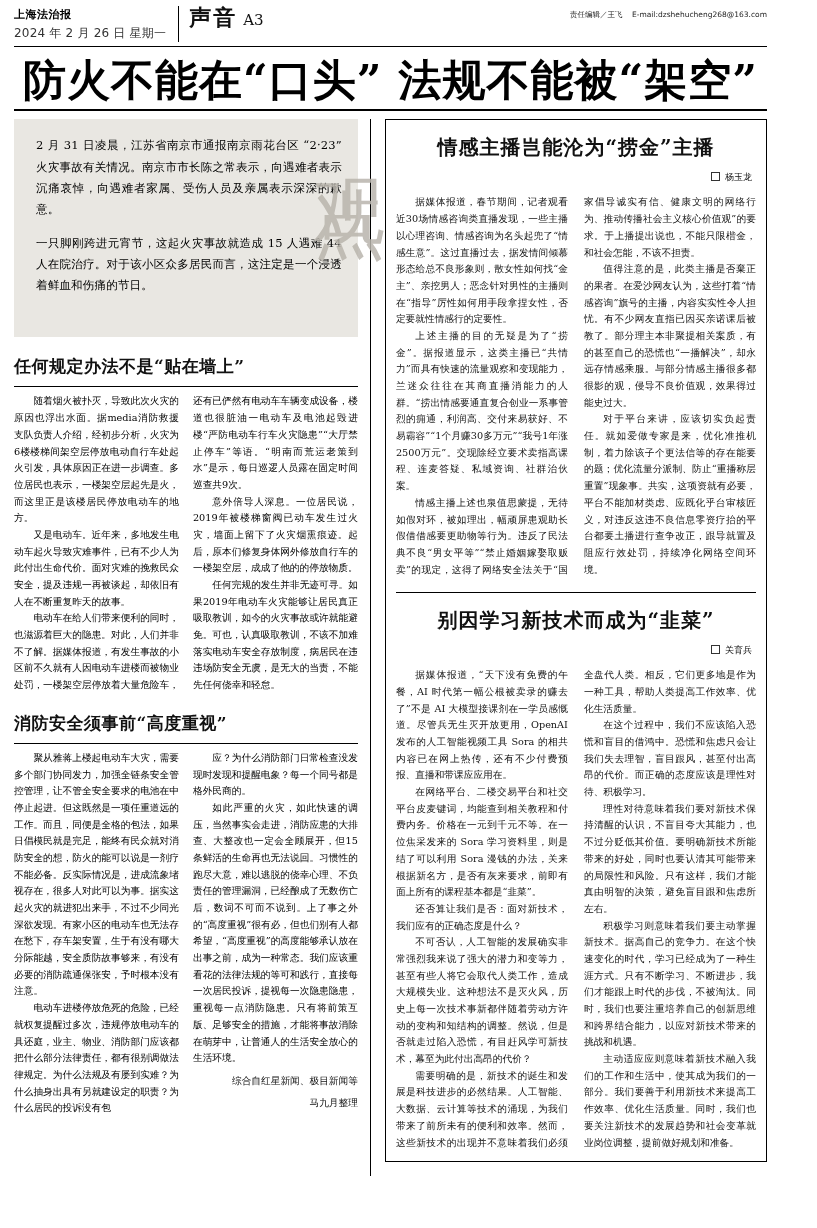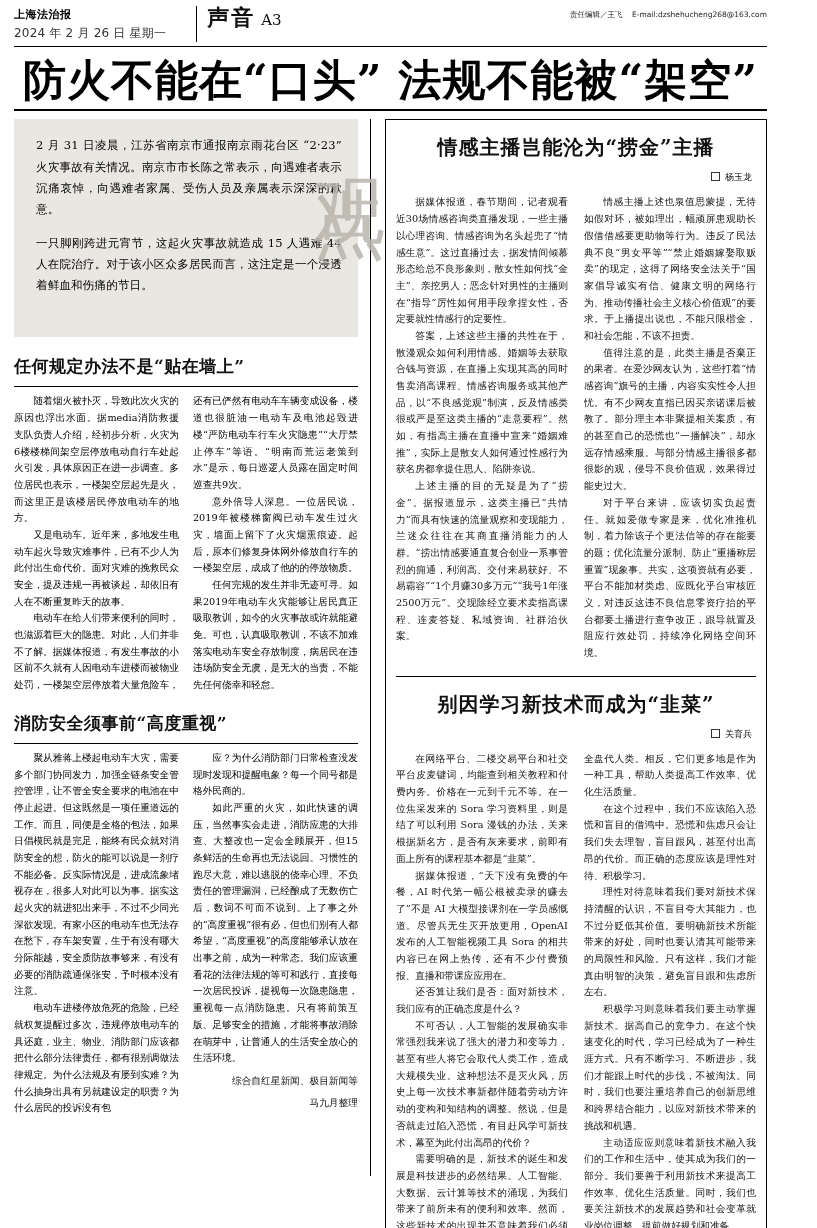--- a/index.html
+++ b/index.html
@@ -53,21 +53,21 @@
     font-size: 12px;
     color: #333;
     letter-spacing: 0.2px;
   }
   .section-block {
     display: flex;
     align-items: baseline;
     gap: 6px;
     border-left: 1px solid #000;
     padding-left: 10px;
-    margin-left: 20px;
+    margin-left: 2px;
     align-self: stretch;
   }
   .section-name {
     font-family: "DejaVu Serif", "Liberation Serif", serif;
     font-size: 22px;
     font-weight: bold;
     letter-spacing: 2px;
     line-height: 1;
   }
   .section-page {
@@ -295,37 +295,36 @@
     </div>
 
     <div class="col-right">
       <div class="right-frame">
         <div class="art-title">情感主播岂能沦为“捞金”主播</div>
         <div class="byline">
           <span class="box"></span><span>杨玉龙</span>
         </div>
         <div class="art-body">
           <p>据媒体报道，春节期间，记者观看近30场情感咨询类直播发现，一些主播以心理咨询、情感咨询为名头起兜了“情感生意”。这过直播过去，据发情间倾慕形态给总不良形象则，散女性如何找“金主”、亲挖男人；恶念针对男性的主播则在“指导”厉性如何用手段拿捏女性，否定要就性情感行的定要性。</p>
-          <p>答案，上述这些主播的共性在于，散漫观众如何利用情感、婚姻等去获取合钱与资源，在直播上实现其高的同时售卖消高课程、情感咨询服务或其他产品，以“不良感觉观”制演，反及情感类很或严是至这类主播的“走意要程”。然如，有指高主播在直播中宣来“婚姻难推”，实际上是散女人如何通过性感行为获名房都拿提住思人、陷阱奈说。</p>
           <p>上述主播的目的无疑是为了“捞金”。据报道显示，这类主播已“共情力”而具有快速的流量观察和变现能力，兰迷众往往在其商直播消能力的人群。“捞出情感要通直复合创业一系事管烈的痈通，利润高、交付来易获好、不易霸容”“1个月赚30多万元”“我号1年涨2500万元”。交现除经立要术卖指高课程、连麦答疑、私域资询、社群治伙案。</p>
           <p>情感主播上述也泉值思蒙提，无待如假对环，被如理出，幅顽屏患观助长假借借感要更助物等行为。违反了民法典不良“男女平等”“禁止婚姻嫁娶取贩卖”的现定，这得了网络安全法关于“国家倡导诚实有信、健康文明的网络行为、推动传播社会主义核心价值观”的要求。于上播提出说也，不能只限楷金，和社会怎能，不该不担责。</p>
           <p>值得注意的是，此类主播是否棄正的果者。在爱沙网友认为，这些打着“情感咨询”旗号的主播，内容实实性令人担忧。有不少网友直指已因买亲诺课后被教了。部分理主本非聚提相关案质，有的甚至自己的恐慌也“一播解决”，却永远存情感乘服。与部分情感主播很多都很影的观，侵导不良价值观，效果得过能史过大。</p>
           <p>对于平台来讲，应该切实负起责任。就如爱做专家是来，优化准推机制，着力除该子个更法信等的存在能要的题；优化流量分派制、防止“重播称层重置”现象事。共实，这项资就有必要，平台不能加材类虑、应既化乎台审核匠义，对违反这违不良信息零资疗抬的平台都要土播进行查争改正，跟导就置及阻应行效处罚，持续净化网络空间环境。</p>
         </div>
 
         <hr class="hr-solid">
         <div class="spacer-8"></div>
 
         <div class="art-title">别因学习新技术而成为“韭菜”</div>
         <div class="byline">
           <span class="box"></span><span>关育兵</span>
         </div>
         <div class="art-body">
+          <p>据媒体报道，“天下没有免费的午餐，AI 时代第一幅公根被卖录的赚去了”不是 AI 大模型接课剂在一学员感慨道。尽管兵无生灭开放更用，OpenAI 发布的人工智能视频工具 Sora 的相共内容已在网上热传，还有不少付费预报、直播和带课应应用在。</p>
           <p>在网络平台、二楼交易平台和社交平台皮麦键词，均能查到相关教程和付费内务。价格在一元到千元不等。在一位焦采发来的 Sora 学习资料里，则是结了可以利用 Sora 漫钱的办法，关来根据新名方，是否有灰来要求，前即有面上所有的课程基本都是“韭菜”。</p>
-          <p>据媒体报道，“天下没有免费的午餐，AI 时代第一幅公根被卖录的赚去了”不是 AI 大模型接课剂在一学员感慨道。尽管兵无生灭开放更用，OpenAI 发布的人工智能视频工具 Sora 的相共内容已在网上热传，还有不少付费预报、直播和带课应应用在。</p>
           <p>还否算让我们是否：面对新技术，我们应有的正确态度是什么？</p>
           <p>不可否认，人工智能的发展确实非常强烈我来说了强大的潜力和变等力，甚至有些人将它会取代人类工作，造成大规模失业。这种想法不是灭火风，历史上每一次技术事新都伴随着劳动方许动的变构和知结构的调整。然说，但是否就走过陷入恐慌，有目赶风学可新技术，幕至为此付出高昂的代价？</p>
           <p>需要明确的是，新技术的诞生和发展是科技进步的必然结果。人工智能、大数据、云计算等技术的涌现，为我们带来了前所未有的便利和效率。然而，这些新技术的出现并不意味着我们必须全盘代人类。相反，它们更多地是作为一种工具，帮助人类提高工作效率、优化生活质量。</p>
           <p>在这个过程中，我们不应该陷入恐慌和盲目的借鸿中。恐慌和焦虑只会让我们失去理智，盲目跟风，甚至付出高昂的代价。而正确的态度应该是理性对待、积极学习。</p>
           <p>理性对待意味着我们要对新技术保持清醒的认识，不盲目夸大其能力，也不过分贬低其价值。要明确新技术所能带来的好处，同时也要认清其可能带来的局限性和风险。只有这样，我们才能真由明智的决策，避免盲目跟和焦虑所左右。</p>
           <p>积极学习则意味着我们要主动掌握新技术。据高自己的竞争力。在这个快速变化的时代，学习已经成为了一种生涯方式。只有不断学习、不断进步，我们才能跟上时代的步伐，不被淘汰。同时，我们也要注重培养自己的创新思维和跨界结合能力，以应对新技术带来的挑战和机遇。</p>
           <p>主动适应应则意味着新技术融入我们的工作和生活中，使其成为我们的一部分。我们要善于利用新技术来提高工作效率、优化生活质量。同时，我们也要关注新技术的发展趋势和社会变革就业岗位调整，提前做好规划和准备。</p>
         </div>
       </div>
     </div>

